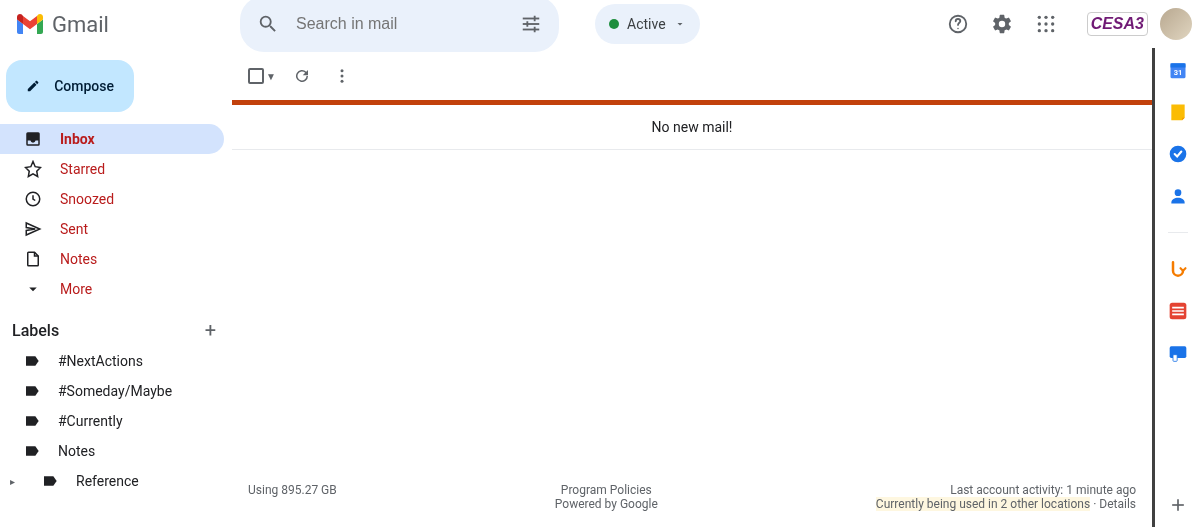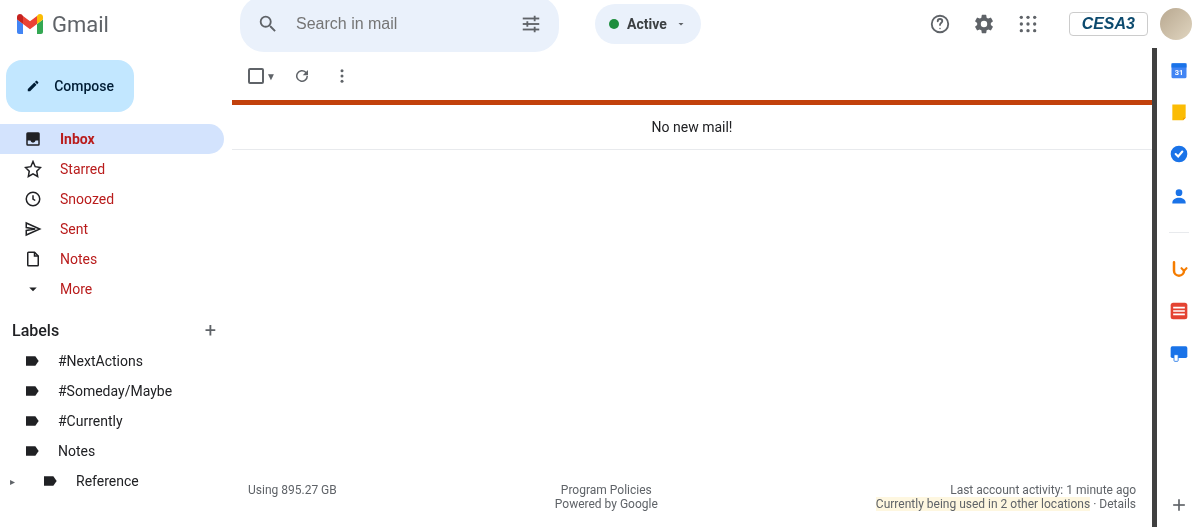--- a/index.html
+++ b/index.html
@@ -7,24 +7,24 @@
 .app { display: flex; flex-direction: column; height: 527px; width: 1200px; }
 .header { display: flex; align-items: center; height: 48px; padding: 0 8px 0 16px; gap: 8px; }
 .logo-area { display: flex; align-items: center; width: 216px; gap: 8px; }
 .logo-area .title { font-size: 22px; color: #5f6368; font-weight: 400; }
 .gmail-logo { width: 28px; height: 20px; }
 .search-bar { flex: 1; display: flex; align-items: center; background: #eaf1fb; border-radius: 24px; height: 56px; max-width: 570px; padding: 0 8px; }
 .search-bar .search-input { flex: 1; border: none; background: transparent; font-size: 16px; color: #5f6368; padding: 0 8px; outline: none; }
 .icon-btn { width: 40px; height: 40px; border-radius: 50%; display: flex; align-items: center; justify-content: center; cursor: pointer; color: #5f6368; }
 .status-chip { display: flex; align-items: center; gap: 8px; background: #eaf1fb; border-radius: 20px; height: 40px; padding: 0 14px; cursor: pointer; margin-left: 28px; }
 .status-dot { width: 10px; height: 10px; border-radius: 50%; background: #1e8e3e; }
-.status-chip .lbl { font-size: 14px; color: #3c4043; font-weight: bold; }
+.status-chip .lbl { font-size: 14px; color: #3c4043; }
 .spacer { flex: 1; }
 .right-icons { display: flex; align-items: center; gap: 4px; }
-.brand-box { border: 1px solid #ccc; border-radius: 4px; padding: 2px 12px; font-weight: bold; font-style: italic; font-size: 16px; color: #0c4a6e; font-family: Arial Black, Arial, sans-serif; margin-left: 17px; }
+.brand-box { border: 1px solid #ccc; border-radius: 4px; padding: 2px 3px; font-weight: bold; font-style: italic; font-size: 16px; color: #701a75; font-family: Arial Black, Arial, sans-serif; margin-left: 17px; }
 .avatar { width: 32px; height: 32px; border-radius: 50%; background: linear-gradient(135deg,#b8a890,#e0d5c0); margin-left: 8px; }
 .body { display: flex; flex: 1; min-height: 0; }
 .sidebar { width: 232px; padding-top: 8px; display: flex; flex-direction: column; }
 .compose-btn { display: flex; align-items: center; gap: 14px; background: #c2e7ff; border-radius: 16px; height: 52px; padding: 0 20px; margin: 4px 0 12px 6px; cursor: pointer; width: 128px; font-size: 14px; font-weight: 500; color: #001d35; }
 .nav-list { display: flex; flex-direction: column; padding-right: 8px; }
 .nav-item { display: flex; align-items: center; gap: 18px; height: 30px; padding: 0 12px 0 24px; border-radius: 0 16px 16px 0; cursor: pointer; color: #b91c1c; font-size: 14px; }
 .nav-item.active { background: #d3e3fd; font-weight: 700; }
 .nav-item .ico { width: 18px; height: 18px; display: flex; align-items: center; justify-content: center; color: #202124; flex-shrink: 0; }
 .labels-header { display: flex; align-items: center; justify-content: space-between; padding: 14px 16px 4px 12px; font-size: 16px; font-weight: 500; color: #202124; }
 .label-item { display: flex; align-items: center; gap: 18px; height: 30px; padding: 0 12px 0 24px; border-radius: 0 16px 16px 0; cursor: pointer; font-size: 14px; }
@@ -35,21 +35,21 @@
 .checkbox-combo .cb { width: 16px; height: 16px; border: 2px solid #5f6368; border-radius: 2px; }
 .checkbox-combo .dd { font-size: 10px; color: #5f6368; margin-left: 2px; }
 .no-mail { text-align: center; padding: 14px 0; color: #202124; border-bottom: 1px solid #e8eaed; font-size: 14px; border-top: 5px solid #c2410c; }
 .main-spacer { flex: 1; }
 .footer { display: flex; padding: 8px 16px 16px 16px; font-size: 12px; color: #5f6368; justify-content: space-between; align-items: flex-start; }
 .footer .col { display: flex; flex-direction: column; }
 .footer .col.center { align-items: center; text-align: center; }
 .footer .col.right { align-items: flex-end; text-align: right; }
 .footer a { color: #5f6368; text-decoration: none; cursor: pointer; }
 .highlight { background: #fef7e0; color: #5f6368; }
-.sidepanel { width: 48px; border-left: 5px solid #404040; display: flex; flex-direction: column; align-items: center; padding-top: 12px; gap: 22px; }
+.sidepanel { width: 48px; border-left: 3px solid #404040; display: flex; flex-direction: column; align-items: center; padding-top: 12px; gap: 22px; }
 .side-icon { width: 20px; height: 20px; cursor: pointer; display:flex; align-items:center; justify-content:center;}
 .side-divider { width: 20px; height: 1px; background: #e8eaed; margin: 4px 0; }
 svg { display: block; }
 </style>
 </head>
 <body>
 
 <div class="app">
   <div class="header">
     <div class="logo-area">

